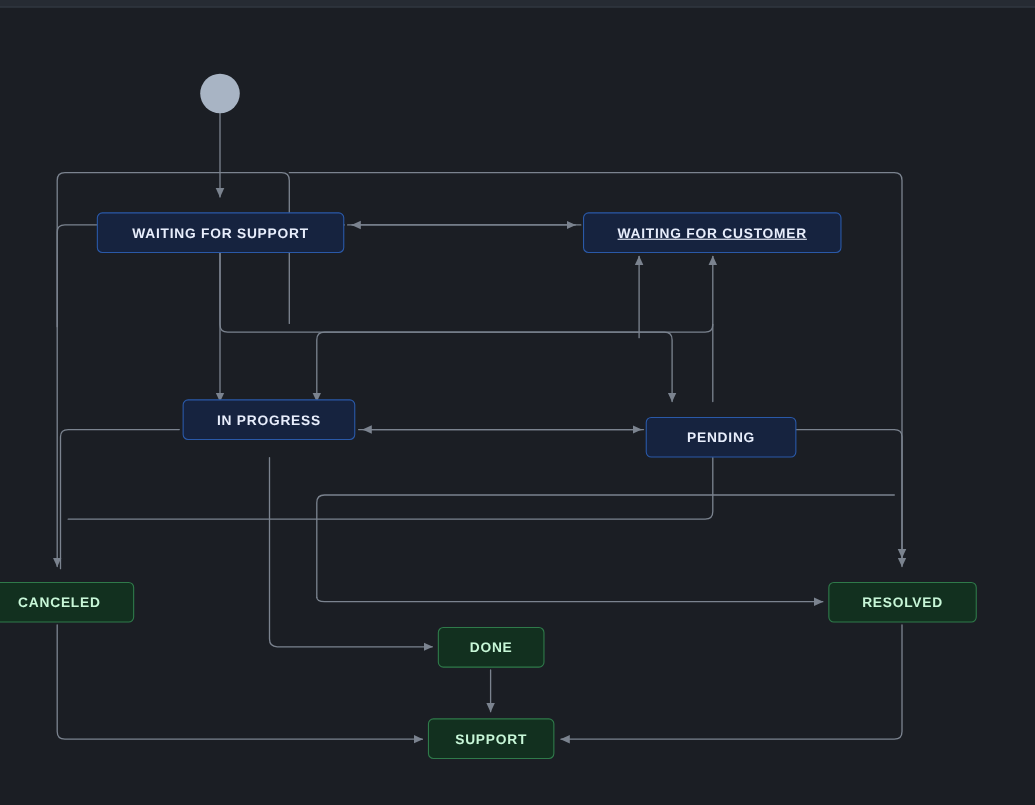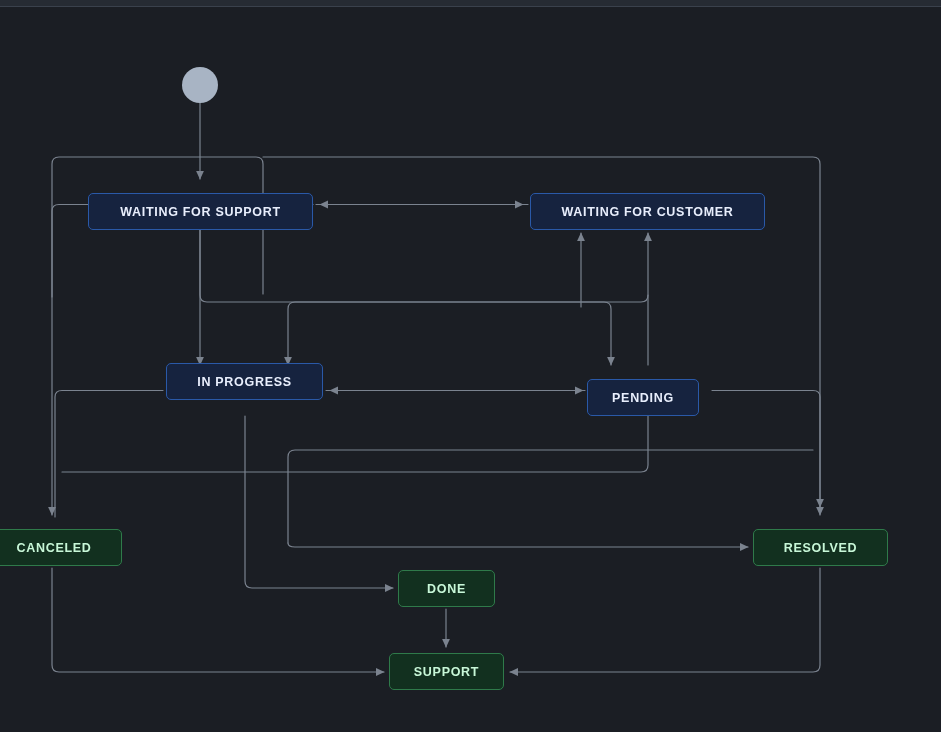--- a/index.html
+++ b/index.html
@@ -144,25 +144,25 @@
 
         <path d="M820,561 L820,658 Q820,665 813,665 L510,665" marker-end="url(#ah)"></path>
 
       </g>
     </svg>
 
     <div class="start-circle" style="left:182px; top:60px;"></div>
 
     <div class="node blue" style="left:88px; top:186px; width:225px; height:37px;">WAITING FOR SUPPORT</div>
 
-    <div class="node blue" style="left:530px; top:186px; width:235px; height:37px;">WAITING FOR CUSTOMER</div>
+    <div class="node blue" style="left:530px; top:186px; width:235px; height:37px;text-decoration:underline;">WAITING FOR CUSTOMER</div>
 
     <div class="node blue" style="left:166px; top:356px; width:157px; height:37px;">IN PROGRESS</div>
 
-    <div class="node blue" style="left:587px; top:372px; width:112px; height:37px;">PENDING</div>
+    <div class="node blue" style="left:587px; top:372px; width:137px; height:37px;">PENDING</div>
 
     <div class="node green" style="left:-14px; top:522px; width:136px; height:37px;">CANCELED</div>
 
     <div class="node green" style="left:398px; top:563px; width:97px; height:37px;">DONE</div>
 
     <div class="node green" style="left:753px; top:522px; width:135px; height:37px;">RESOLVED</div>
 
     <div class="node green" style="left:389px; top:646px; width:115px; height:37px;">SUPPORT</div>
 
   </div>

